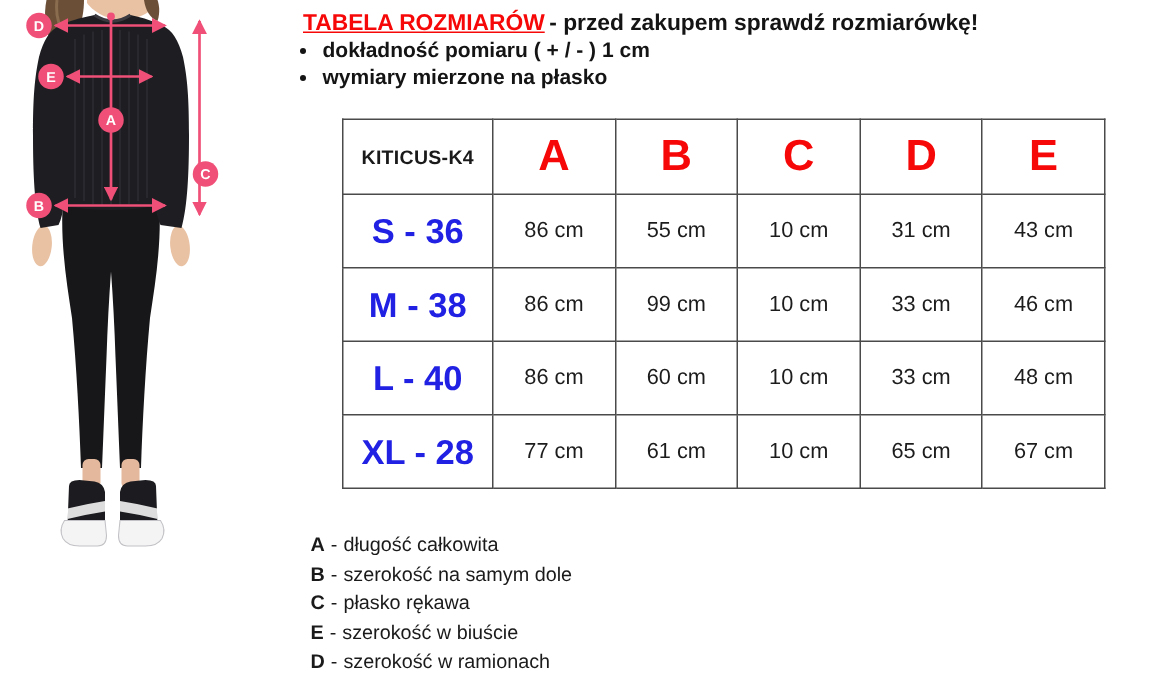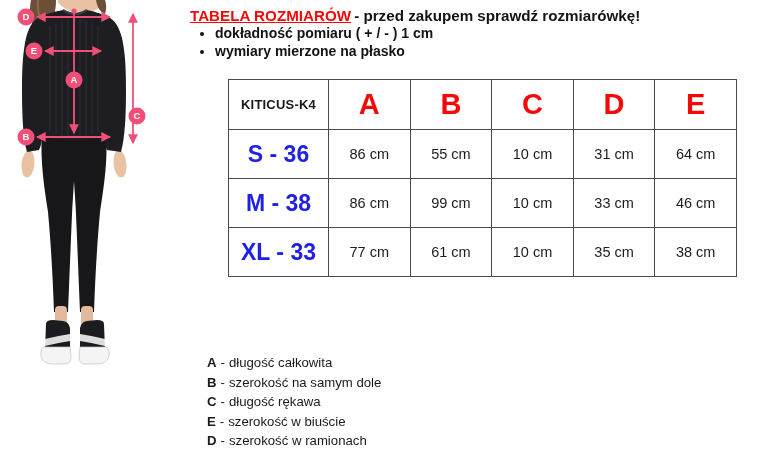--- a/index.html
+++ b/index.html
@@ -5,21 +5,21 @@
   html,body{margin:0;padding:0;background:#ffffff;}
   .stage{
     position:relative;width:768px;height:460px;background:#ffffff;overflow:hidden;
     font-family:"Liberation Sans", sans-serif;color:#141414;
   }
   
   .figure{position:absolute;left:0;top:0;width:190px;height:370px;}
   .figure svg{display:block;}
 
   
-  .title-line{position:absolute;left:190px;top:7px;width:560px;font-size:15.2px;font-weight:bold;white-space:nowrap;}
+  .title-line{position:absolute;left:202px;top:7px;width:560px;font-size:15.2px;font-weight:bold;white-space:nowrap;}
   .title-red{color:#f70808;text-decoration:underline;text-decoration-color:#f70808;}
   .title-rest{color:#141414;margin-left:3px;}
   .notes{position:absolute;left:196px;top:25px;margin:0;padding:0 0 0 19px;list-style:disc;}
   .notes li{font-size:14px;font-weight:bold;line-height:17.5px;color:#141414;}
 
   
   table.size-table{
     position:absolute;left:228px;top:79px;width:508px;
     border-collapse:collapse;table-layout:fixed;
   }
@@ -151,50 +151,58 @@
         <td class="colhead">C</td>
         <td class="colhead">D</td>
         <td class="colhead">E</td>
       </tr>
       <tr class="row">
         <td class="size">S - 36</td>
         <td class="val">86 cm</td>
         <td class="val">55 cm</td>
         <td class="val">10 cm</td>
         <td class="val">31 cm</td>
-        <td class="val">64 cm</td>
+        <td class="val">43 cm</td>
       </tr>
       <tr class="row">
         <td class="size">M - 38</td>
         <td class="val">86 cm</td>
         <td class="val">99 cm</td>
         <td class="val">10 cm</td>
         <td class="val">33 cm</td>
         <td class="val">46 cm</td>
       </tr>
       <tr class="row">
-        <td class="size">XL - 33</td>
+        <td class="size">L - 40</td>
+        <td class="val">86 cm</td>
+        <td class="val">60 cm</td>
+        <td class="val">10 cm</td>
+        <td class="val">33 cm</td>
+        <td class="val">48 cm</td>
+      </tr>
+      <tr class="row">
+        <td class="size">XL - 28</td>
         <td class="val">77 cm</td>
         <td class="val">61 cm</td>
         <td class="val">10 cm</td>
-        <td class="val">35 cm</td>
-        <td class="val">38 cm</td>
+        <td class="val">65 cm</td>
+        <td class="val">67 cm</td>
       </tr>
     </tbody>
   </table>
 
   <div class="legend">
     <div class="legend-row">
       <span class="l-letter">A</span><span class="l-sep">-</span><span class="l-desc">długość całkowita</span>
     </div>
     <div class="legend-row">
       <span class="l-letter">B</span><span class="l-sep">-</span><span class="l-desc">szerokość na samym dole</span>
     </div>
     <div class="legend-row">
-      <span class="l-letter">C</span><span class="l-sep">-</span><span class="l-desc">długość rękawa</span>
+      <span class="l-letter">C</span><span class="l-sep">-</span><span class="l-desc">płasko rękawa</span>
     </div>
     <div class="legend-row">
       <span class="l-letter">E</span><span class="l-sep">-</span><span class="l-desc">szerokość w biuście</span>
     </div>
     <div class="legend-row">
       <span class="l-letter">D</span><span class="l-sep">-</span><span class="l-desc">szerokość w ramionach</span>
     </div>
   </div>
 
 </div>

